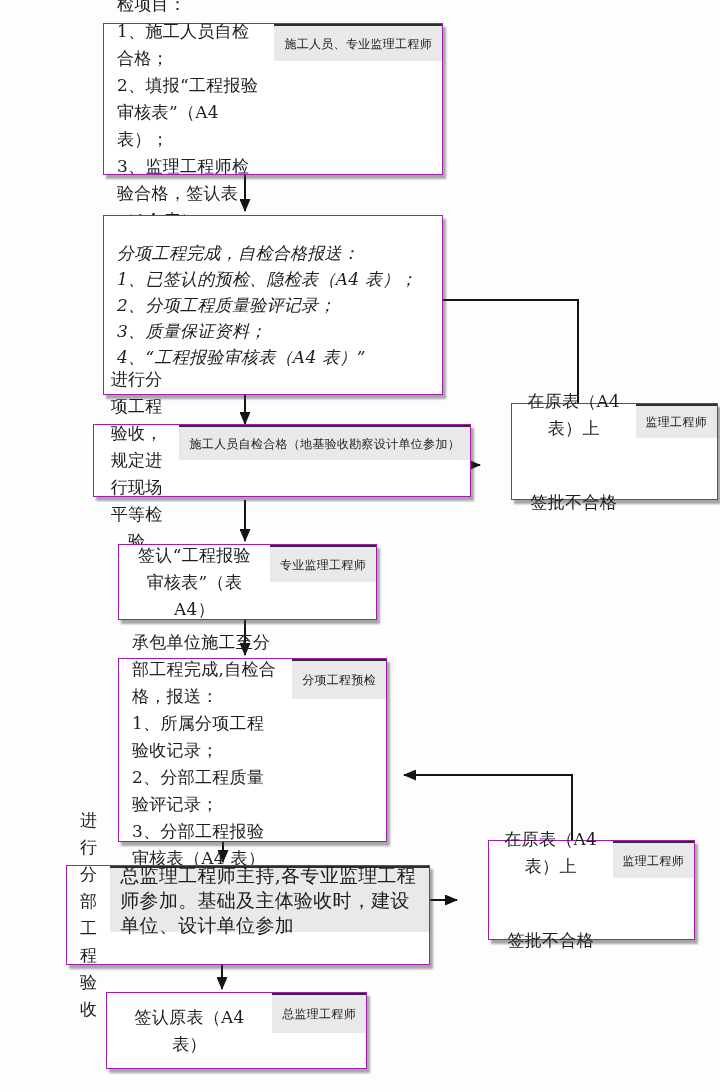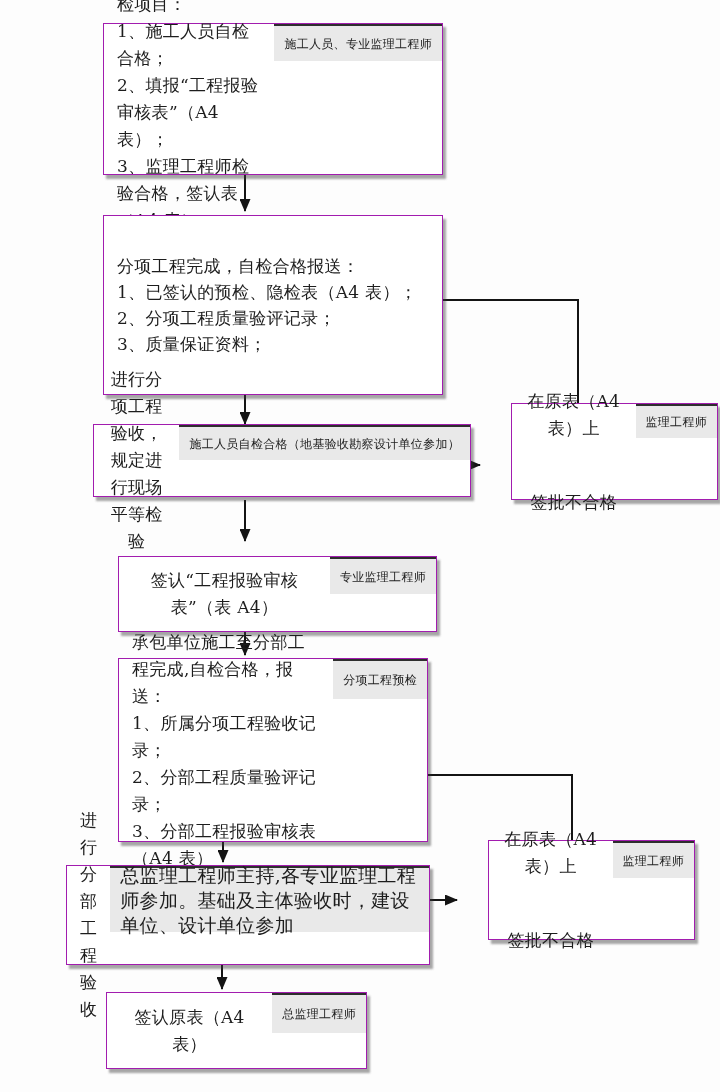--- a/index.html
+++ b/index.html
@@ -81,47 +81,48 @@
     <div class="body list">
       <div>分项工程预检、隐检项目：</div>
       <div>1、施工人员自检合格；</div>
       <div>2、填报“工程报验审核表”（A4 表）；</div>
       <div>3、监理工程师检验合格，签认表（A4 表）。</div>
     </div>
     <div class="actor" style="height:37px;">施工人员、专业监理工程师</div>
   </div>
 
   <div class="node" style="left:75px;top:215px;width:340px;height:180px;">
-    <div class="body list" style="line-height:26px;">
+    <div class="body list" style="line-height:26px;font-style:italic;">
       <div>分项工程完成，自检合格报送：</div>
       <div>1、已签认的预检、隐检表（A4 表）；</div>
       <div>2、分项工程质量验评记录；</div>
       <div>3、质量保证资料；</div>
+      <div>4、“工程报验审核表（A4 表）”</div>
     </div>
   </div>
 
   <div class="node" style="left:65px;top:424px;width:378px;height:73px;">
     <div class="body center">进行分项工程验收，规定进行现场平等检验</div>
     <div class="actor" style="height:35px;">施工人员自检合格（地基验收勘察设计单位参加）</div>
   </div>
 
   <div class="node" style="left:483px;top:403px;width:207px;height:97px;">
     <div class="body center">
       <div>在原表（A4 表）上</div>
       <div>签批不合格</div>
     </div>
     <div class="actor" style="height:34px;">监理工程师</div>
   </div>
 
-  <div class="node" style="left:90px;top:556px;width:319px;height:76px;">
+  <div class="node" style="left:90px;top:544px;width:259px;height:76px;">
     <div class="body center">签认“工程报验审核表”（表 A4）</div>
     <div class="actor" style="height:37px;">专业监理工程师</div>
   </div>
 
-  <div class="node" style="left:90px;top:658px;width:310px;height:184px;">
+  <div class="node" style="left:90px;top:658px;width:269px;height:184px;">
     <div class="body list">
       <div>承包单位施工至分部工程完成,自检合格，报送：</div>
       <div>1、所属分项工程验收记录；</div>
       <div>2、分部工程质量验评记录；</div>
       <div>3、分部工程报验审核表（A4 表）</div>
     </div>
     <div class="actor" style="height:40px;">分项工程预检</div>
   </div>
 
   <div class="node" style="left:38px;top:865px;width:364px;height:100px;">

